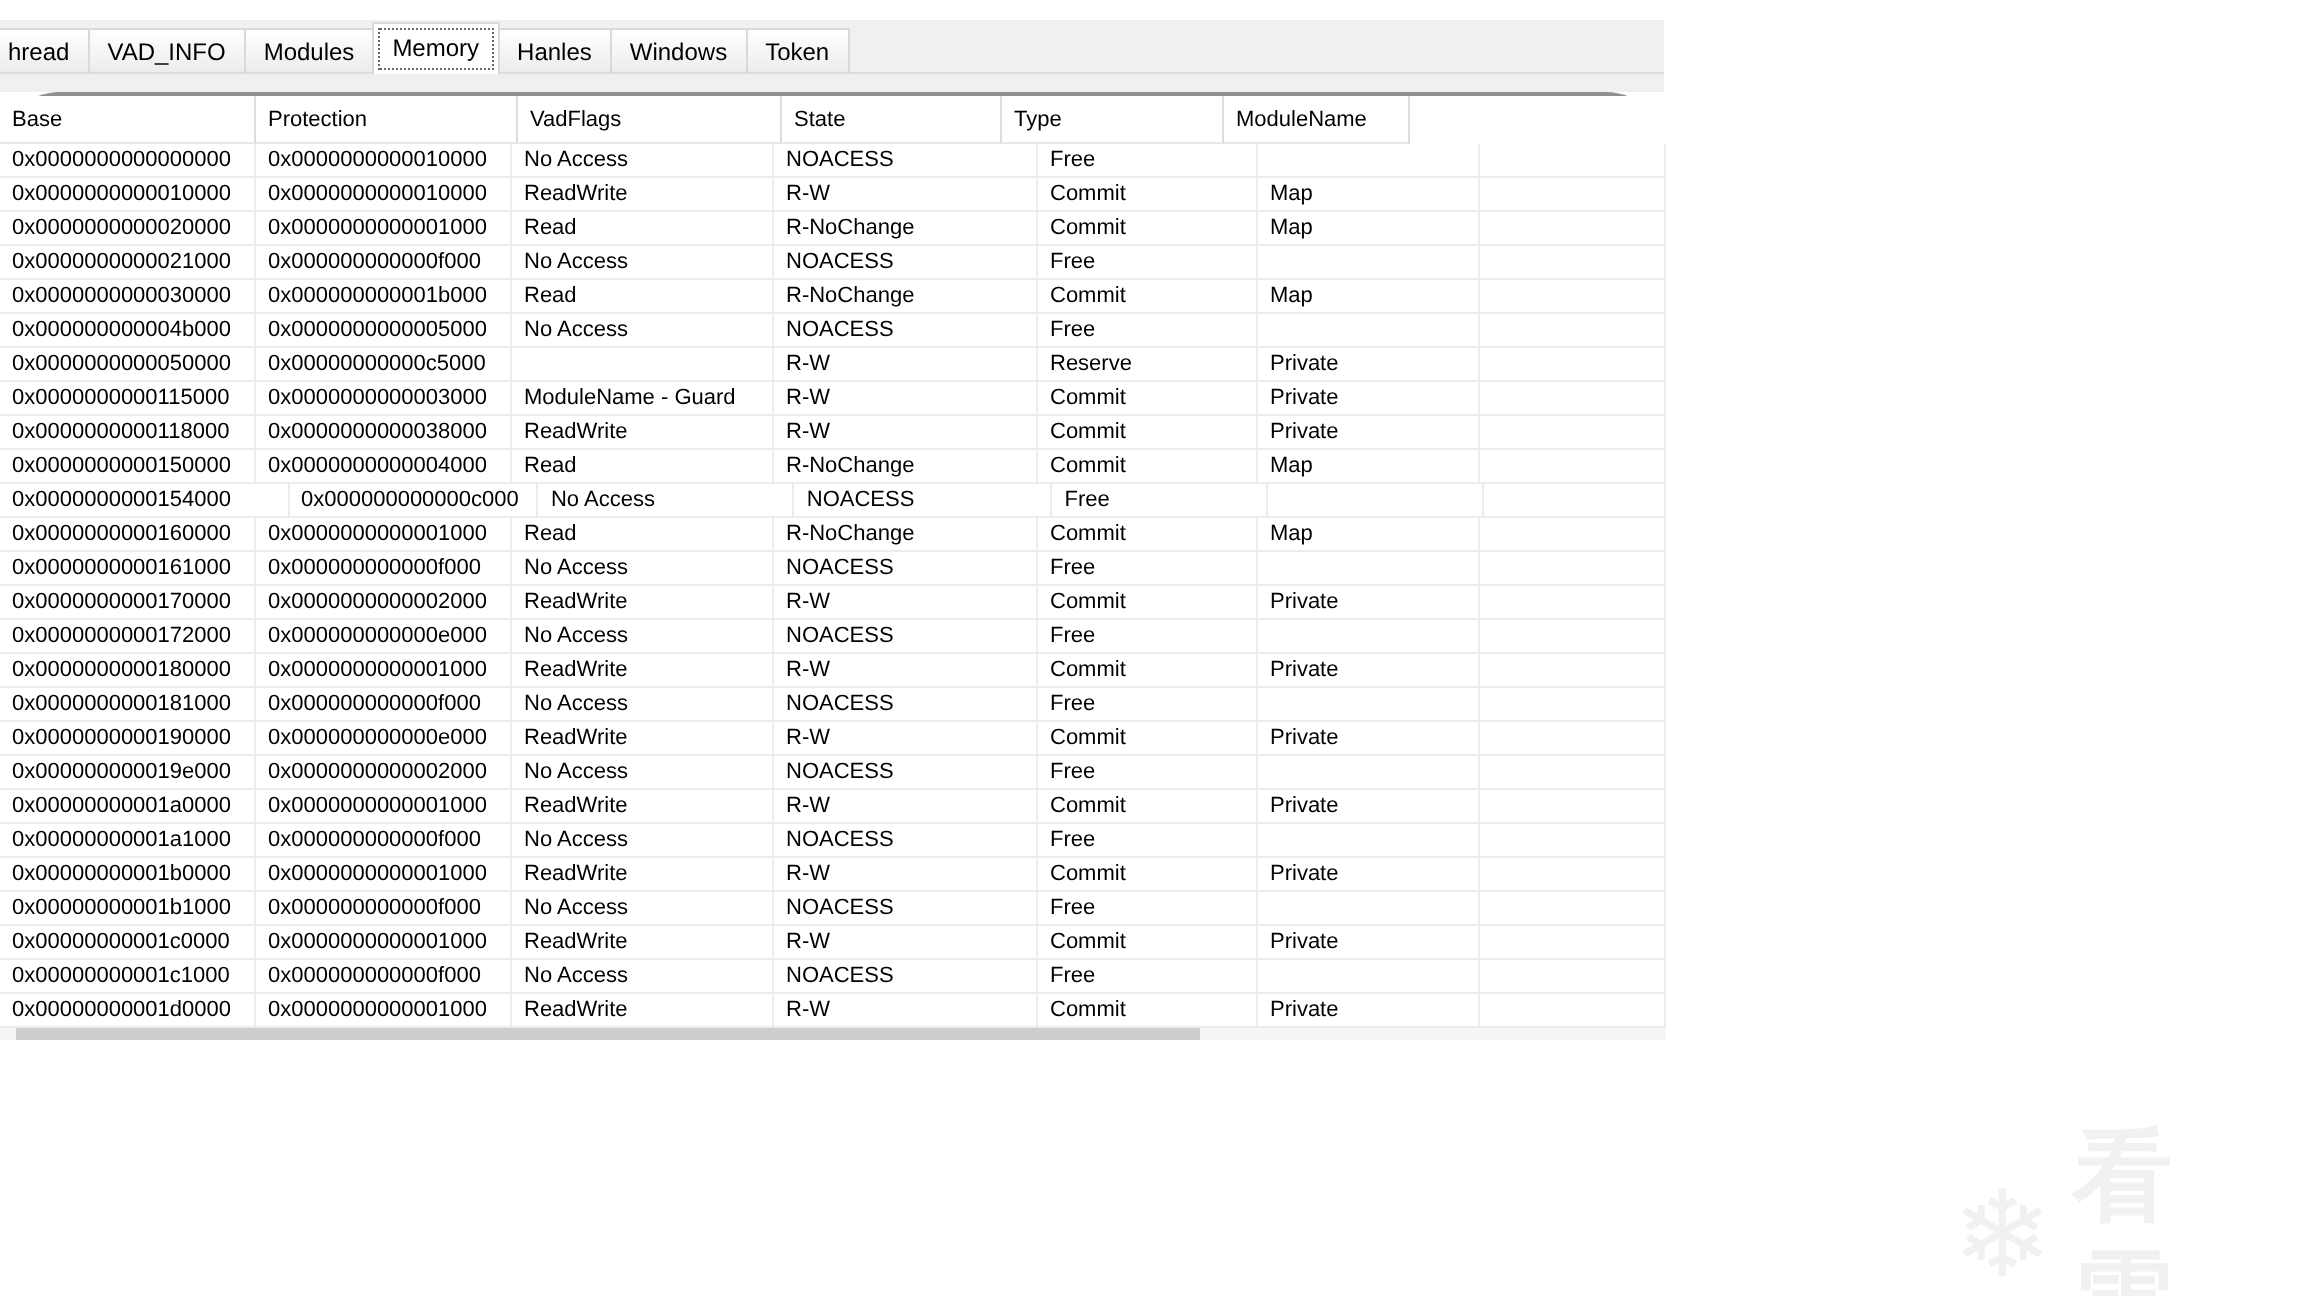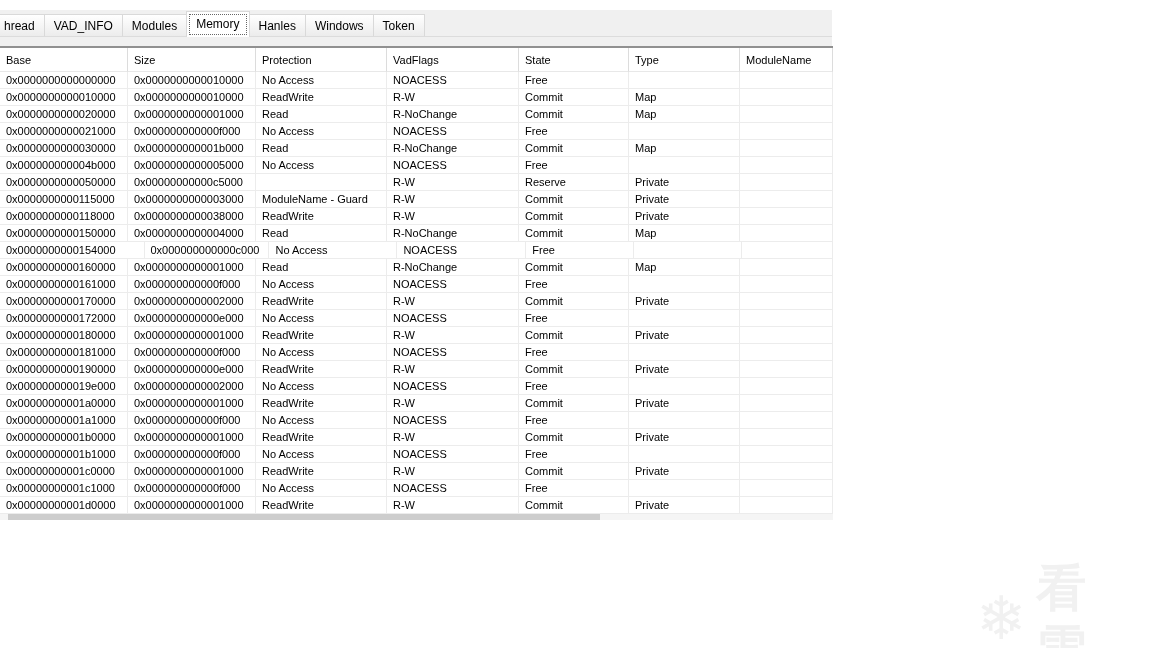--- a/index.html
+++ b/index.html
@@ -34,21 +34,21 @@
     position:relative; z-index:2; height:26px;
     background:#ffffff; border-bottom:none; padding-bottom:2px;
   }
   .tab.selected::after {
     content:""; position:absolute; left:2px; right:2px; top:2px; bottom:2px;
     border:1px dotted #666; pointer-events:none;
   }
   
   .listview {
     position:absolute; left:0; top:46px; width:833px;
-    border-top:2px solid #909090; background:#fff;
+    border-top:2px solid #909090; background:#fff;border-radius:30px;
   }
   .lv-header { display:flex; height:24px; background:#fff; }
   .lv-hcell {
     height:24px; padding:5px 0 0 6px; font-size:11px; line-height:14px;
     border-right:1px solid #dcdcdc; border-bottom:1px solid #e8e8e8;
     overflow:hidden; white-space:nowrap; cursor:default;
   }
   .lv-row { display:flex; height:17px; background:#fff; }
   .lv-cell {
     height:17px; padding:2px 0 0 6px; font-size:11px; line-height:13px;
@@ -86,21 +86,20 @@
         <div class="tab">Hanles</div>
         <div class="tab">Windows</div>
         <div class="tab">Token</div>
       </div>
   </div>
   <div class="pagearea"></div>
 
   <div class="listview">
     <div class="lv-header" id="lv-header">
         <div class="lv-hcell" style="width: 128px;">Base</div>
-        <div class="lv-hcell" style="width: 128px;">Size</div>
         <div class="lv-hcell" style="width: 131px;">Protection</div>
         <div class="lv-hcell" style="width: 132px;">VadFlags</div>
         <div class="lv-hcell" style="width: 110px;">State</div>
         <div class="lv-hcell" style="width: 111px;">Type</div>
         <div class="lv-hcell" style="width: 93px;">ModuleName</div>
       </div>
     <div class="lv-body" id="lv-body">
         <div class="lv-row">
           <div class="lv-cell" style="width: 128px;">0x0000000000000000</div>
           <div class="lv-cell" style="width: 128px;">0x0000000000010000</div>

